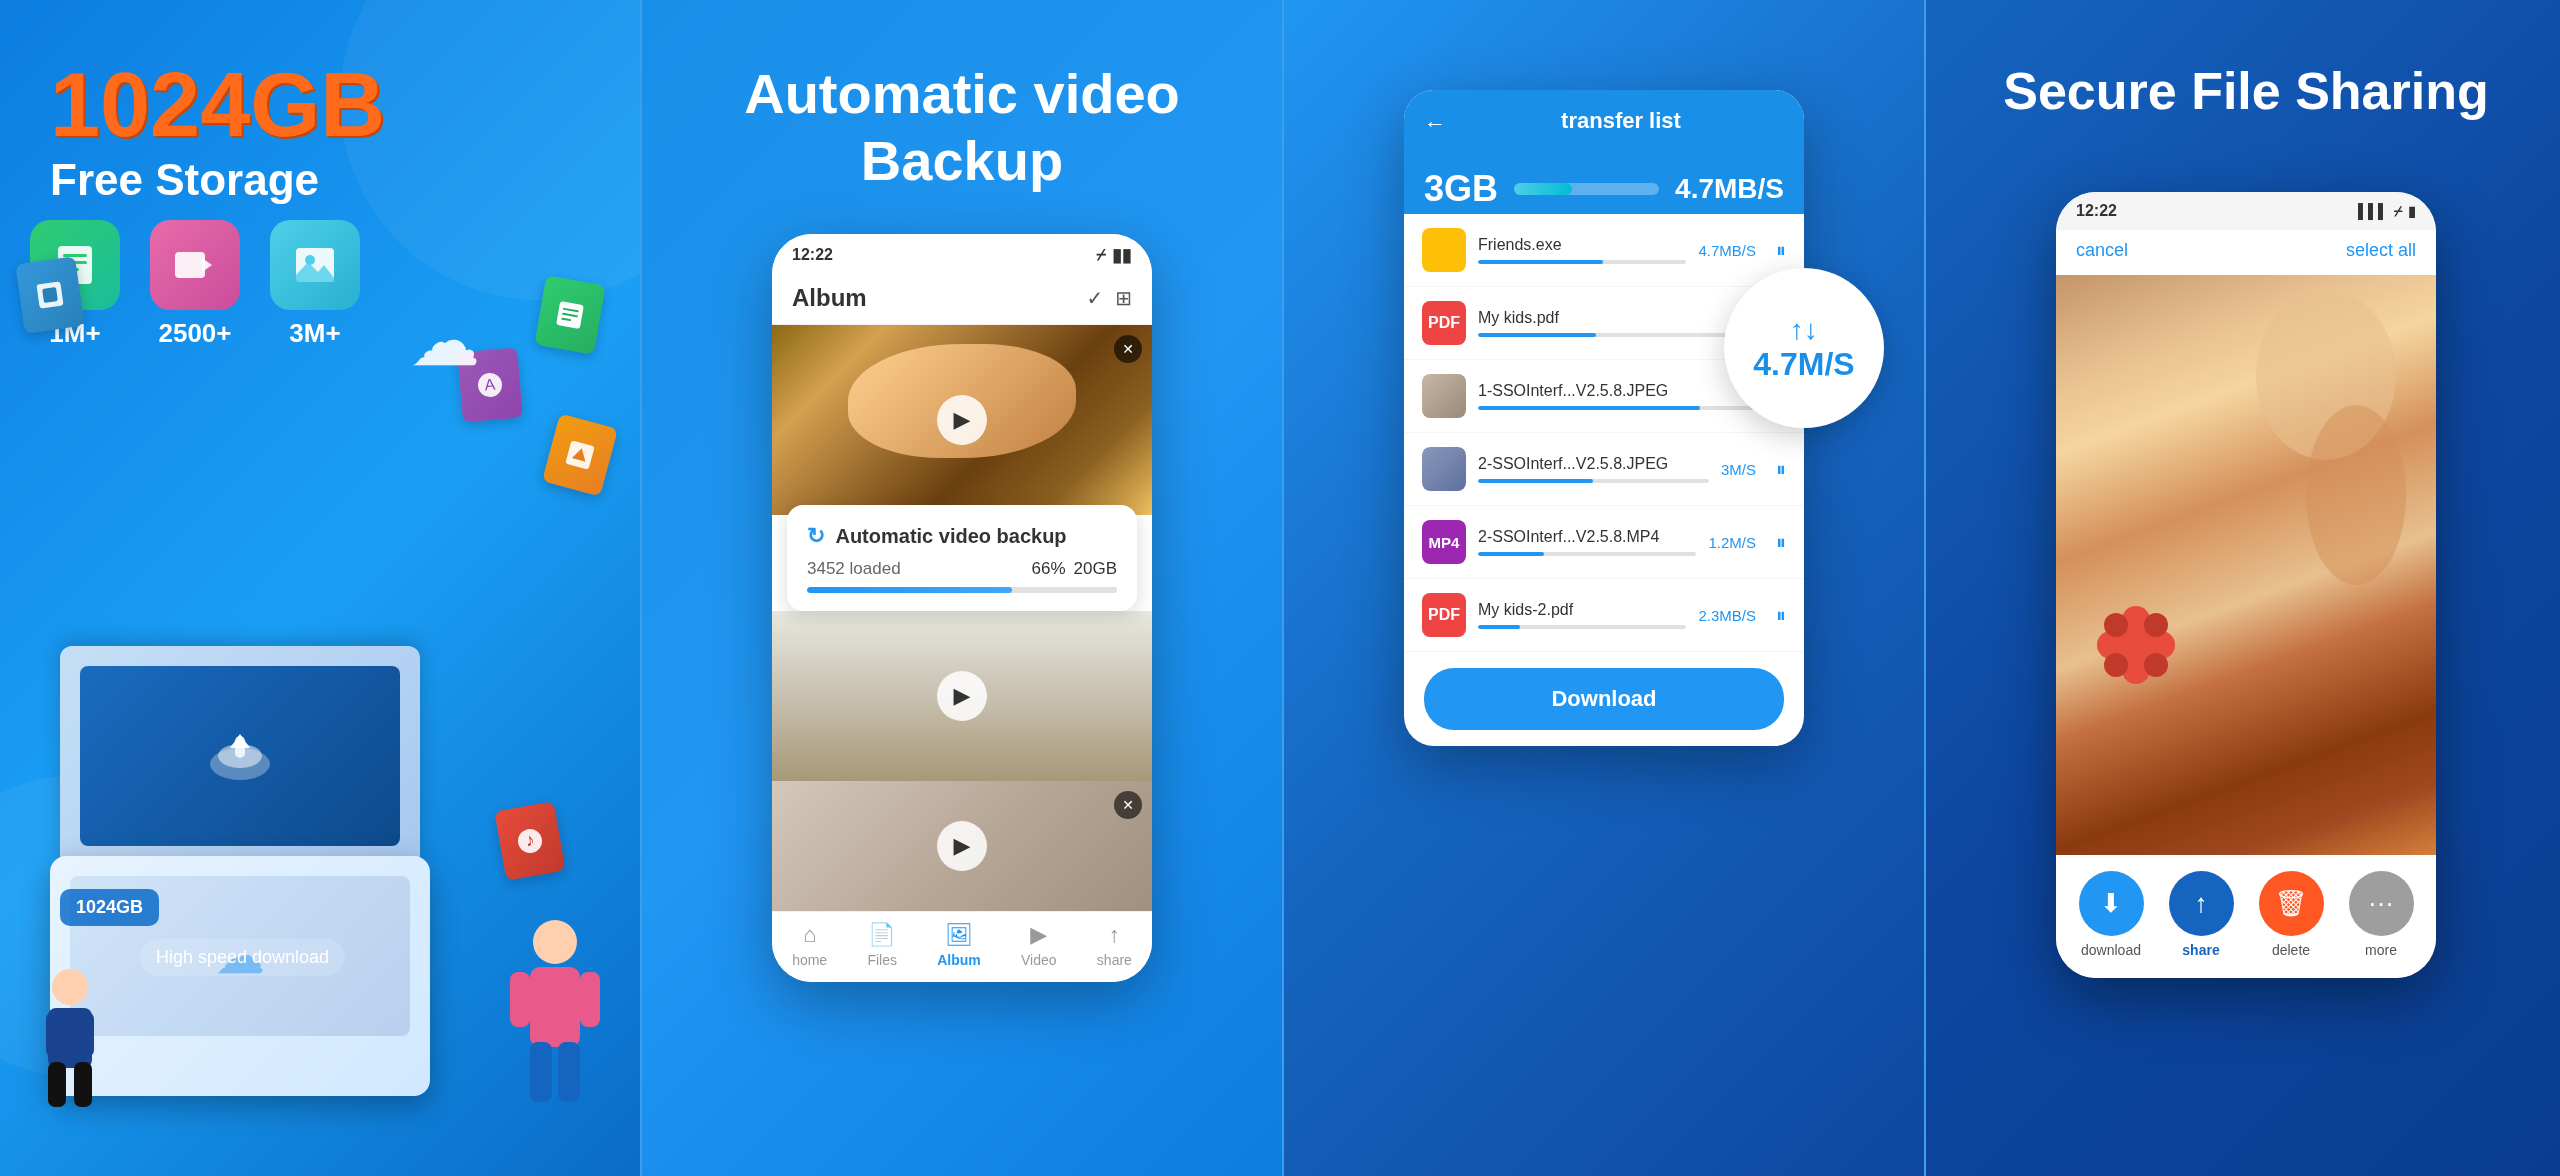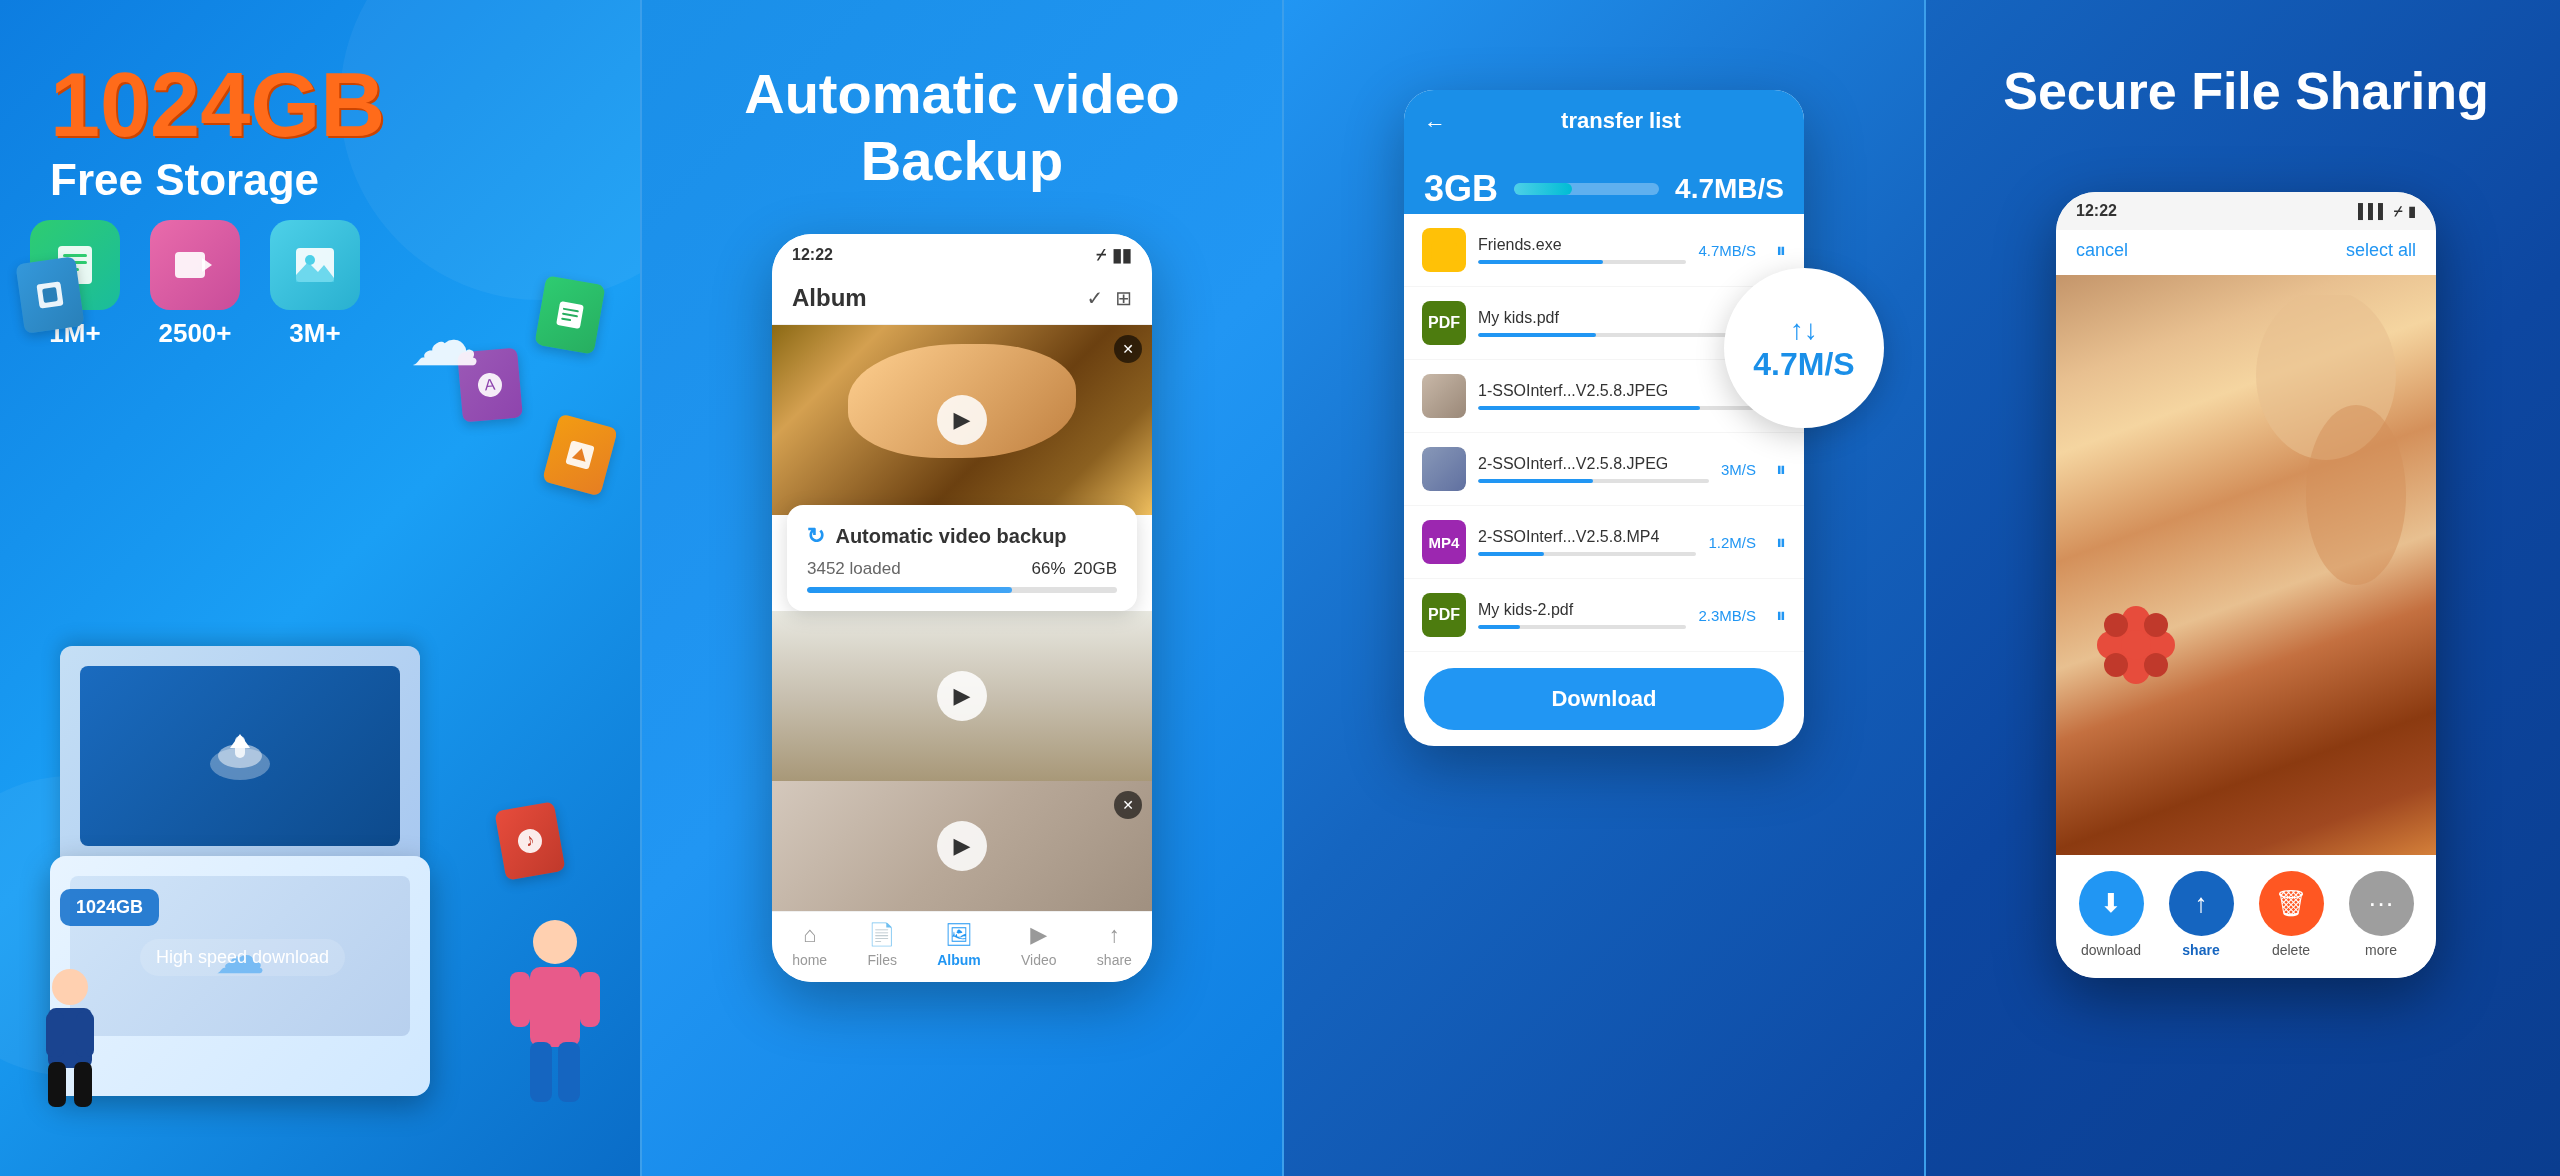--- a/index.html
+++ b/index.html
@@ -477,21 +477,21 @@
       height: 44px;
       border-radius: 8px;
       display: flex;
       align-items: center;
       justify-content: center;
       font-size: 24px;
       flex-shrink: 0;
     }
 
     .file-icon-folder { background: #FFC107; }
-    .file-icon-pdf { background: #4d7c0f; color: white; }
+    .file-icon-pdf { background: #ef4444; color: white; }
     .file-icon-jpeg { background: #e0e0e0; overflow: hidden; }
     .file-icon-mp4 { background: #9c27b0; color: white; }
 
     .file-info {
       flex: 1;
     }
 
     .file-name {
       font-size: 16px;
       font-weight: 500;

